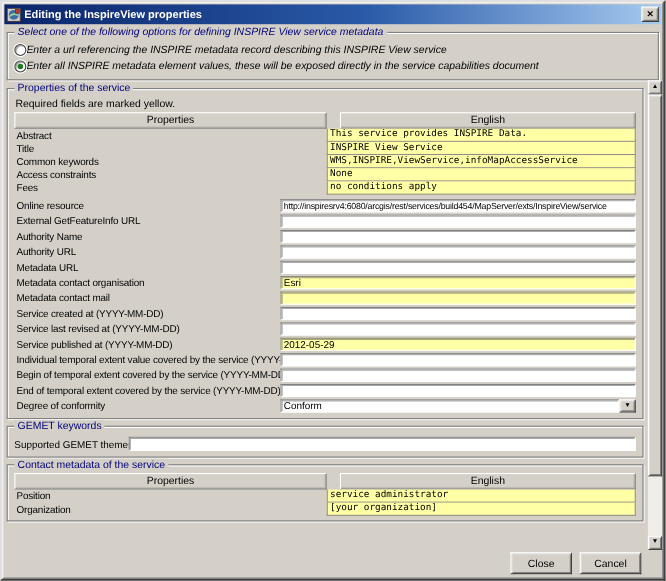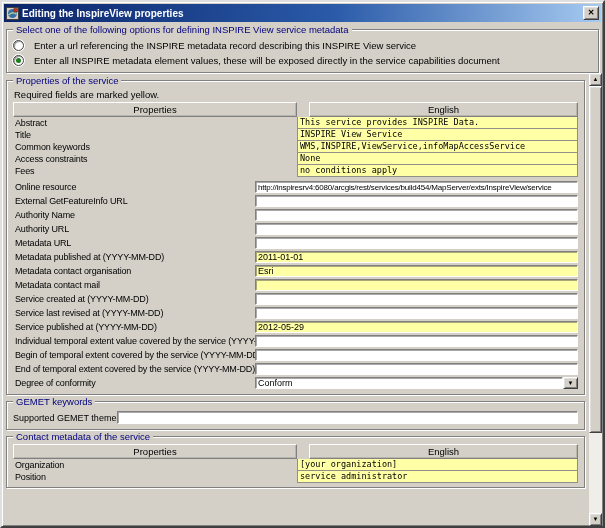--- a/index.html
+++ b/index.html
@@ -33,22 +33,22 @@
     position:relative; border:1px solid #808080;
     box-shadow: 1px 1px 0 #ffffff, inset 1px 1px 0 #ffffff;
     margin:7px 4px 0 4px; padding:8px 6px 4px 6px; background:var(--dialog-background,#d4d0c8);
   }
   .group-title{
     position:absolute; top:-6px; left:6px; background:var(--dialog-background,#d4d0c8);
     padding:0 3px; color:var(--group-title-text,#00007d); font-size:9.5px; line-height:11px; white-space:nowrap;
   }
 
   
-  .options-group{ flex:0 0 auto; }
-  .radio-row{ display:flex; align-items:center; gap:10px; height:15px; }
+  .options-group{ flex:0 0 auto;font-style:italic; }
+  .radio-row{ display:flex; align-items:center; gap:0; height:15px; }
   .radio{
     width:11px; height:11px; border-radius:50%; background:#fff; position:relative; flex:0 0 11px;
     border:1px solid #404040; box-shadow: 0 0 0 1px #fff, inset 1px 1px 1px #9a9a9a;
   }
   .radio.on::after{ content:""; position:absolute; inset:2px; border-radius:50%; background:var(--radio-selected,#1d7d1d); }
   .radio-label{ white-space:nowrap; overflow:hidden; }
 
   
   .pane{ position:relative; flex:1 1 auto; overflow:hidden; }
   .pane-content{ position:absolute; top:0; left:0; right:16px; bottom:0; overflow:hidden; }
@@ -227,26 +227,20 @@
                 <input class="pinput" style="">
               </div>
             </div>
             <div class="prow spaced">
               <div class="prow-label">Metadata URL</div>
               <div class="prow-value">
                 <input class="pinput" style="">
               </div>
             </div>
             <div class="prow spaced">
-              <div class="prow-label">Metadata published at (YYYY-MM-DD)</div>
-              <div class="prow-value">
-                <input class="pinput req" value="2011-01-01" style="">
-              </div>
-            </div>
-            <div class="prow spaced">
               <div class="prow-label">Metadata contact organisation</div>
               <div class="prow-value">
                 <input class="pinput req" value="Esri" style="">
               </div>
             </div>
             <div class="prow spaced">
               <div class="prow-label">Metadata contact mail</div>
               <div class="prow-value">
                 <input class="pinput req" style="">
               </div>
@@ -306,37 +300,41 @@
       </div>
 
       <div class="group" style="margin-top:6px; padding-top:7px;">
         <span class="group-title">Contact metadata of the service</span>
         <div class="tbl-header">
           <div class="th th-props">Properties</div>
           <div class="th th-eng">English</div>
         </div>
         <div id="contact-rows">
             <div class="prow tight">
+              <div class="prow-label">Position</div>
+              <div class="prow-value">
+                <div class="pcell req">service administrator</div>
+              </div>
+            </div>
+            <div class="prow tight">
               <div class="prow-label">Organization</div>
               <div class="prow-value">
                 <div class="pcell req">[your organization]</div>
-              </div>
-            </div>
-            <div class="prow tight">
-              <div class="prow-label">Position</div>
-              <div class="prow-value">
-                <div class="pcell req">service administrator</div>
               </div>
             </div>
           </div>
       </div>
 
     </div>
 
     <div class="scrollbar">
       <div class="sb-btn sb-up">▲</div>
       <div class="sb-thumb"></div>
       <div class="sb-btn sb-down">▼</div>
     </div>
   </div>
 
+  <div class="footer">
+    <button type="button" class="btn">Close</button>
+    <button type="button" class="btn">Cancel</button>
+  </div>
 
 </div>
 
 </body></html>

